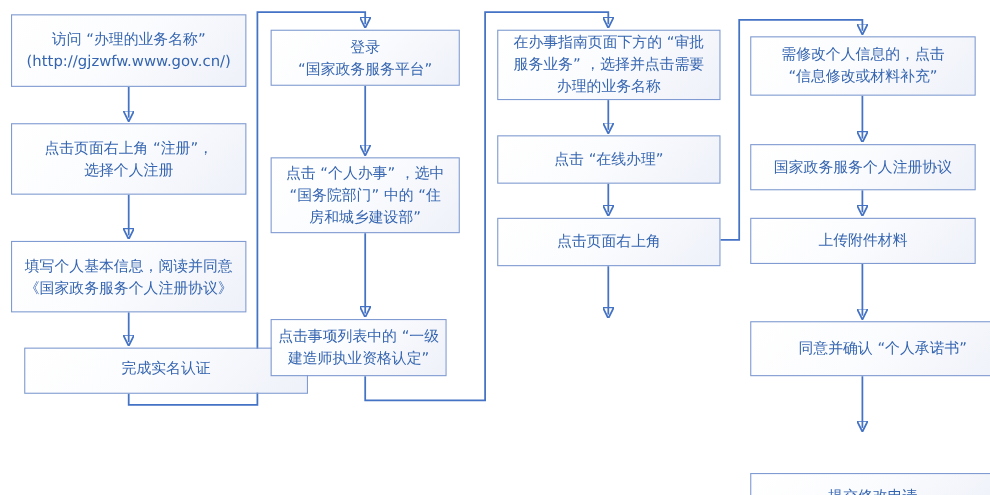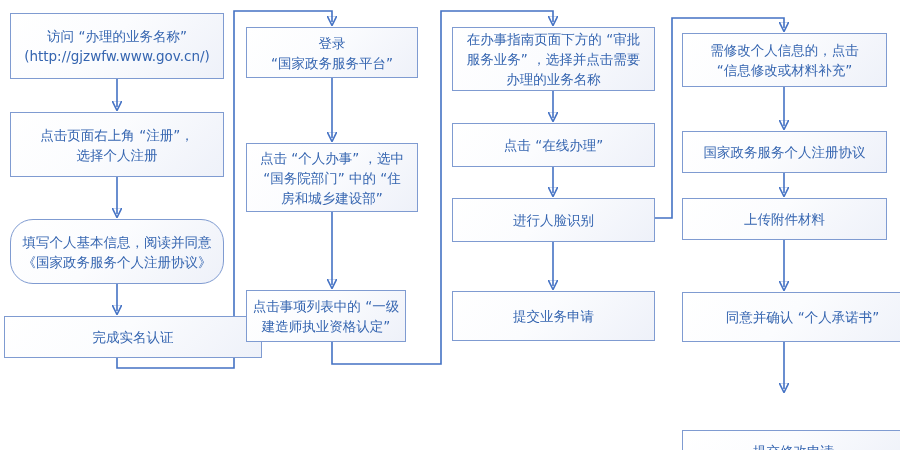--- a/index.html
+++ b/index.html
@@ -60,38 +60,37 @@
 
     <path d="M332,342 L332,364 L441,364 L441,11 L553,11 L553,22" marker-end="url(#ah)"></path>
 
     <path d="M655,218 L672,218 L672,18 L784,18 L784,28" marker-end="url(#ah)"></path>
   </svg>
 
   <div class="box" style="left:10px;top:13px;width:214px;height:66px;">访问 “办理的业务名称”
 (http://gjzwfw.www.gov.cn/)</div>
   <div class="box" style="left:10px;top:112px;width:214px;height:65px;">点击页面右上角 “注册”，
 选择个人注册</div>
-  <div class="box" style="left:10px;top:219px;width:214px;height:65px;border-radius:23px;">填写个人基本信息，阅读并同意
+  <div class="box" style="left:10px;top:219px;width:214px;height:65px;">填写个人基本信息，阅读并同意
 《国家政务服务个人注册协议》</div>
-  <div class="box" style="left:4px;top:316px;width:258px;height:42px;">完成实名认证</div>
+  <div class="box" style="left:22px;top:316px;width:258px;height:42px;font-family:Liberation Mono, monospace;">完成实名认证</div>
 
   <div class="box" style="left:246px;top:143px;width:172px;height:69px;">点击 “个人办事” ，选中
 “国务院部门” 中的 “住
 房和城乡建设部”</div>
   <div class="box" style="left:246px;top:27px;width:172px;height:51px;">登录
 “国家政务服务平台”</div>
   <div class="box" style="left:246px;top:290px;width:160px;height:52px;">点击事项列表中的 “一级
 建造师执业资格认定”</div>
 
   <div class="box" style="left:452px;top:27px;width:203px;height:64px;">在办事指南页面下方的 “审批
 服务业务” ，选择并点击需要
 办理的业务名称</div>
   <div class="box" style="left:452px;top:123px;width:203px;height:44px;">点击 “在线办理”</div>
-  <div class="box" style="left:452px;top:198px;width:203px;height:44px;">进行人脸识别</div>
-  <div class="box" style="left:452px;top:291px;width:203px;height:50px;">提交业务申请</div>
+  <div class="box" style="left:452px;top:198px;width:203px;height:44px;">点击页面右上角</div>
 
   <div class="box" style="left:682px;top:33px;width:205px;height:54px;">需修改个人信息的，点击
 “信息修改或材料补充”</div>
   <div class="box" style="left:682px;top:131px;width:205px;height:42px;">国家政务服务个人注册协议</div>
   <div class="box" style="left:682px;top:198px;width:205px;height:42px;">上传附件材料</div>
   <div class="box" style="left:682px;top:292px;width:241px;height:50px;">同意并确认 “个人承诺书”</div>
   <div class="box" style="left:682px;top:394px;width:223px;height:42px;margin-top:36px;">提交修改申请</div>
 
 </div>
 

